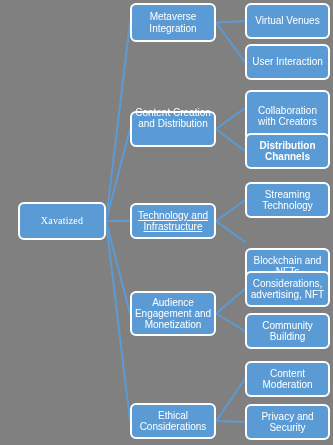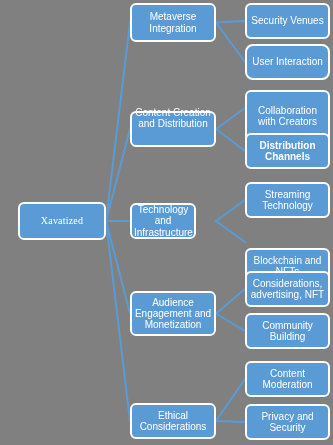--- a/index.html
+++ b/index.html
@@ -82,38 +82,38 @@
       <line x1="216" y1="421" x2="245" y2="422" stroke="#5B9BD5" stroke-width="2" stroke-linecap="round"></line>
     </svg>
 <div class="node node-root" style="left: 18px; top: 202px; width: 88px; height: 38px;">
       <span class="node-label">Xavatized</span>
     </div>
     <div class="node node-branch" style="left: 130px; top: 3px; width: 86px; height: 39px;">
       <span class="node-label">Metaverse
 Integration</span>
     </div>
     <div class="node node-leaf" style="left: 245px; top: 3px; width: 85px; height: 36px;">
-      <span class="node-label">Security Venues</span>
+      <span class="node-label">Virtual Venues</span>
     </div>
-    <div class="node node-leaf" style="left: 245px; top: 44px; width: 85px; height: 36px; border-radius: 8px;">
+    <div class="node node-leaf" style="left: 245px; top: 44px; width: 85px; height: 36px;">
       <span class="node-label">User Interaction</span>
     </div>
     <div class="node node-branch" style="left: 130px; top: 111px; width: 86px; height: 29px; align-items: flex-end;">
       <span class="node-label">Content Creation
 and Distribution</span>
     </div>
     <div class="node node-leaf" style="left: 245px; top: 90px; width: 85px; height: 52px;">
       <span class="node-label">Collaboration
 with Creators</span>
     </div>
     <div class="node node-leaf" style="left: 245px; top: 133px; width: 85px; height: 36px; font-weight: bold;">
       <span class="node-label">Distribution
 Channels</span>
     </div>
-    <div class="node node-branch" style="left: 130px; top: 203px; width: 66px; height: 36px;">
+    <div class="node node-branch" style="left: 130px; top: 203px; width: 86px; height: 36px; text-decoration: underline;">
       <span class="node-label">Technology and
 Infrastructure</span>
     </div>
     <div class="node node-leaf" style="left: 245px; top: 182px; width: 85px; height: 36px;">
       <span class="node-label">Streaming
 Technology</span>
     </div>
     <div class="node node-leaf" style="left: 245px; top: 224px; width: 85px; height: 36px; margin-top: 24px;">
       <span class="node-label">Blockchain and
 NFTs</span>

